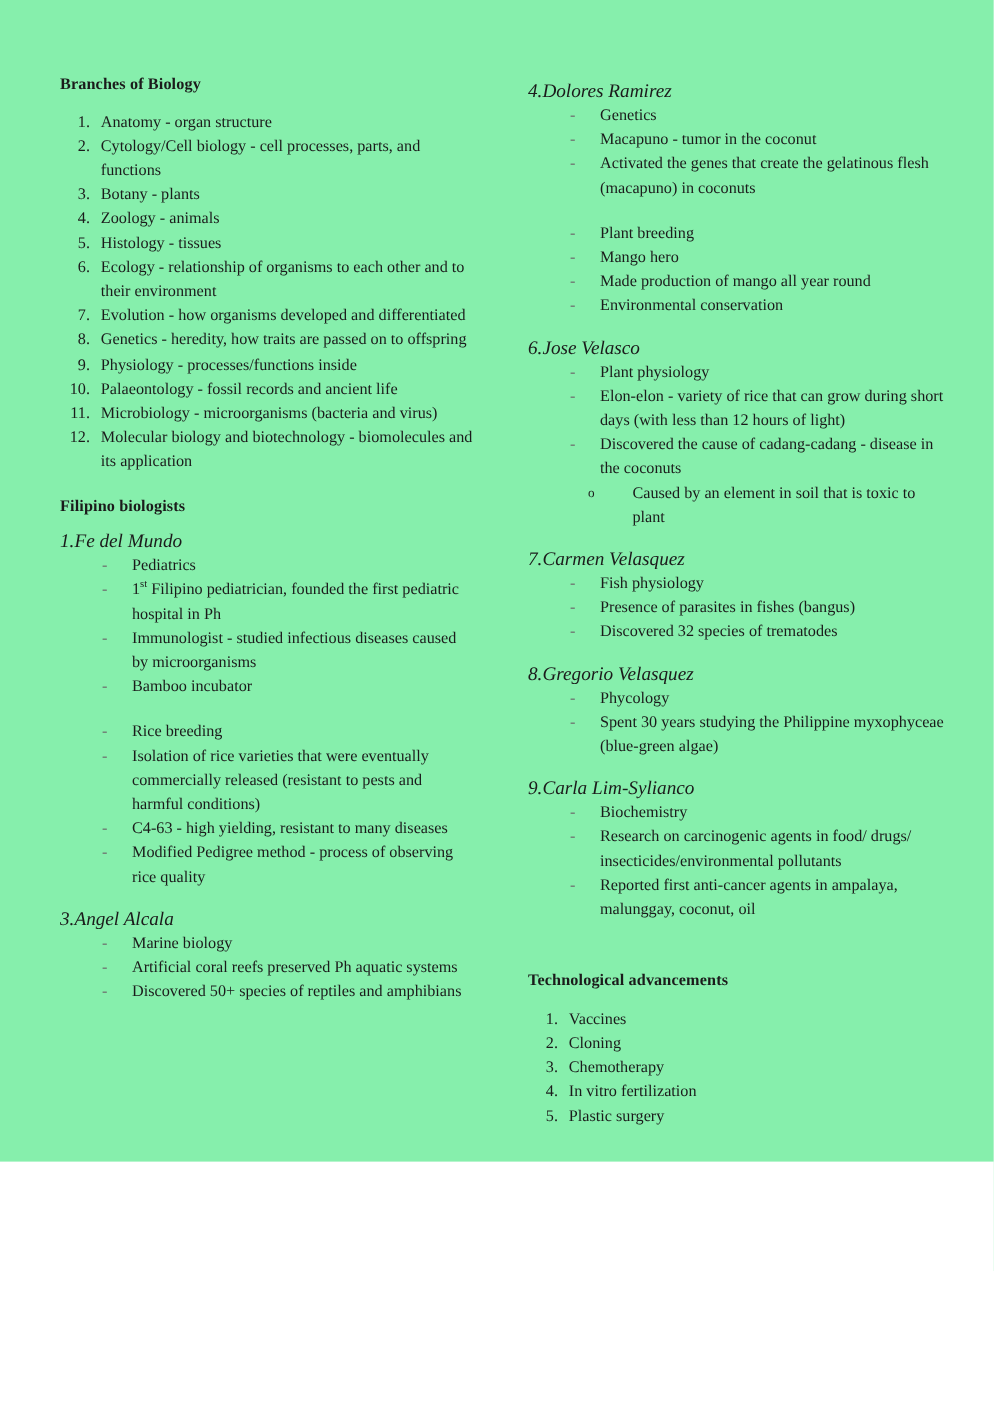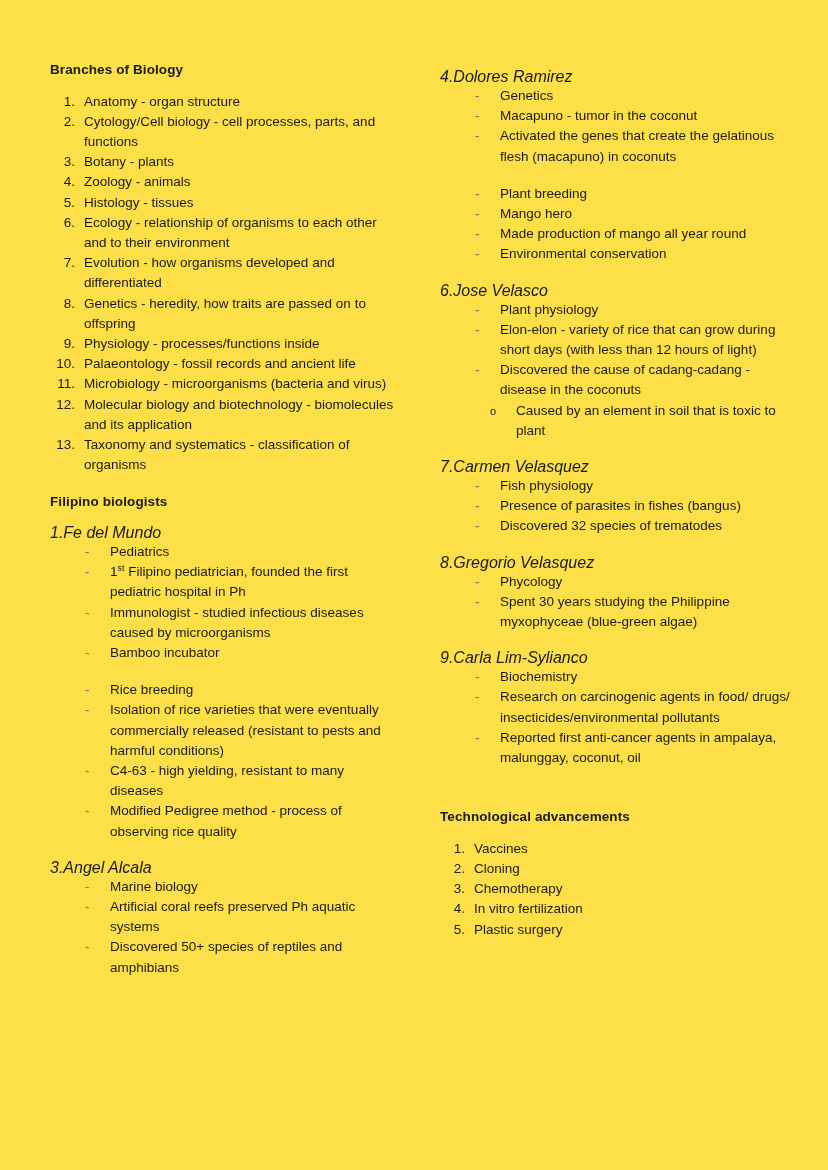--- a/index.html
+++ b/index.html
@@ -10,24 +10,25 @@
   body {
     width: 828px;
     height: 1170px;
     font-family: "Liberation Sans", sans-serif;
     color: #1b1b1b;
     position: relative;
     overflow: hidden;
   }
   .page {
     width: 828px;
-    height: 1170px;
+    height: 968px;
     position: relative;
-    background: #fde047;
+    background: #86efac;
     box-sizing: border-box;
+    font-family: Liberation Serif, serif;
   }
   .column {
     position: absolute;
     top: 0;
   }
   .col-left {
     left: 50px;
     width: 345px;
   }
   .col-right {
@@ -106,20 +107,21 @@
   li.circle-item > .circ {
     flex: 0 0 auto;
     width: 9px;
     padding-right: 17px;
     font-size: 11px;
     line-height: 20.2px;
   }
   li.circle-item > .body {
     flex: 1 1 auto;
     min-width: 0;
+    margin-left: 11px;
   }
   sup.ordinal {
     font-size: 0.66em;
     vertical-align: super;
     line-height: 0;
   }
   .gap-sm { height: 12px; }
   .gap-md { height: 17px; }
   .gap-lg { height: 22px; }
   .person-block { }
@@ -177,24 +179,20 @@
           <span class="body">Palaeontology - fossil records and ancient life</span>
         </li>
         <li class="num-item">
           <span class="marker">11.</span>
           <span class="body">Microbiology - microorganisms (bacteria and virus)</span>
         </li>
         <li class="num-item">
           <span class="marker">12.</span>
           <span class="body">Molecular biology and biotechnology - biomolecules and its application</span>
         </li>
-        <li class="num-item">
-          <span class="marker">13.</span>
-          <span class="body">Taxonomy and systematics - classification of organisms</span>
-        </li>
       </ol>
 
     <div class="gap-md"></div>
 
     <h2 class="section-heading">Filipino biologists</h2>
 
     <div class="gap-sm"></div>
 
     <div id="biologists-left">
         <div class="person-block">

